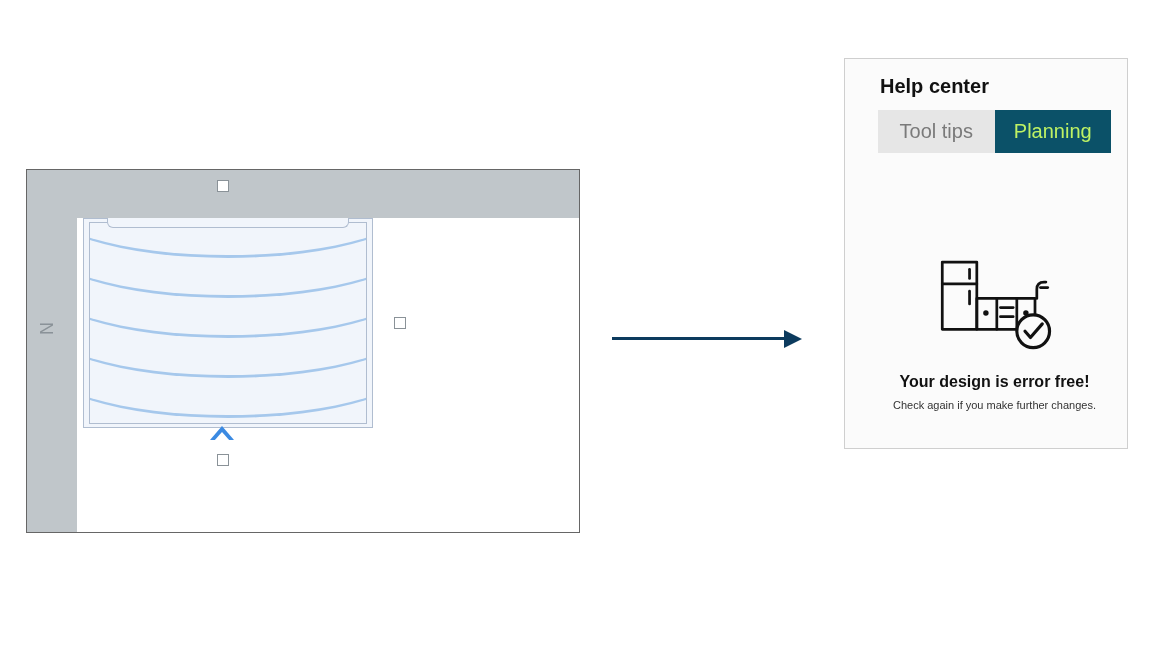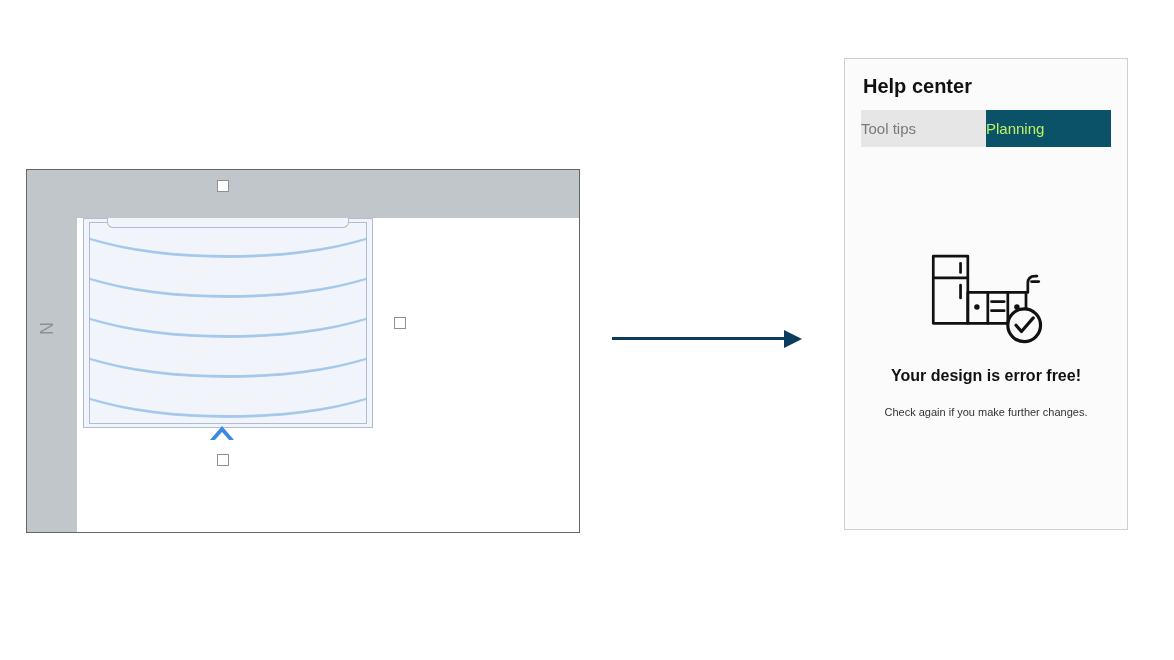--- a/index.html
+++ b/index.html
@@ -162,39 +162,41 @@
       border-top: 9px solid transparent;
       border-bottom: 9px solid transparent;
     }
     
     
     .help-panel {
       position: absolute;
       left: 844px;
       top: 58px;
       width: 284px;
-      height: 472px;
+      height: 391px;
       border: 1px solid #cfcfcf;
       background: #fbfbfb;
+      padding-left: 17px;
     }
     .help-title {
       padding: 16px 18px 12px 18px;
       font-size: 20px;
       font-weight: 700;
       color: #111;
     }
     .tabs {
       display: flex;
       margin: 0 16px;
       gap: 0;
     }
     .tab {
       flex: 1;
+      text-align: center;
       padding: 10px 0;
-      font-size: 15px;
+      font-size: 20px;
       cursor: pointer;
     }
     .tab-inactive {
       background: #e6e6e6;
       color: #7a7a7a;
     }
     .tab-active {
       background: #0b5168;
       color: #bef264;
     }
@@ -223,21 +225,21 @@
     .illustration svg {
       width: 130px;
       height: 100px;
     }
     .status-heading {
       text-align: center;
       font-size: 16px;
       font-weight: 700;
       color: #111;
       padding: 0 20px;
-      margin-bottom: 21px;
+      margin-bottom: 8px;
     }
     .status-sub {
       text-align: center;
       font-size: 11px;
       color: #333;
       padding: 0 16px;
     }
   </style>
 </head>
 <body>

